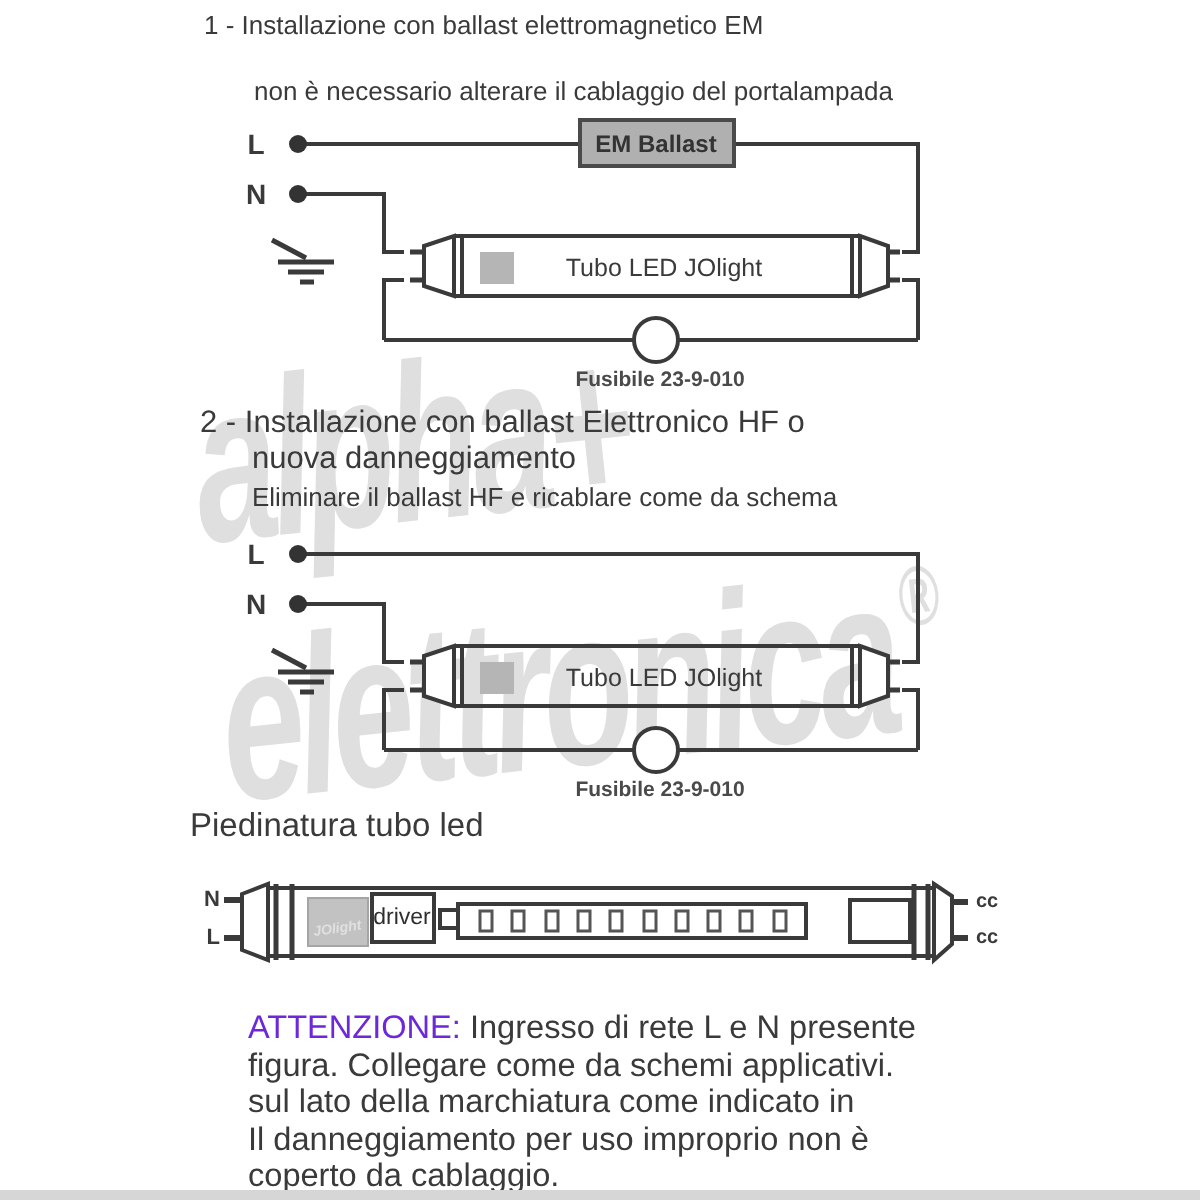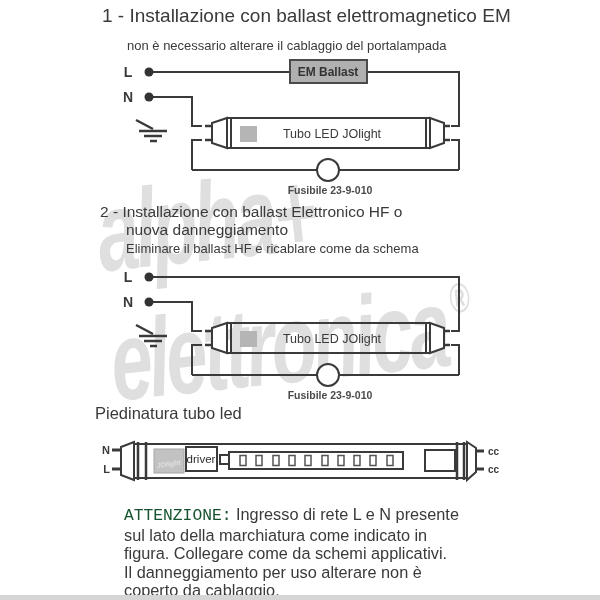--- a/index.html
+++ b/index.html
@@ -15,29 +15,29 @@
     color:#dfdfdf;font-weight:bold;font-style:italic;pointer-events:none;
     user-select:none;
   }
   .wm-inner{
     font-size:112px;line-height:102px;letter-spacing:-5px;white-space:nowrap;
     transform:scaleX(0.66);transform-origin:left top;
   }
   .wm-reg{font-size:42px;vertical-align:52px;letter-spacing:0;margin-left:8px;}
   
   .abs{position:absolute;z-index:1;white-space:nowrap;}
-  .s1-title {left:102px;top:5px;  font-size:19px;}
+  .s1-title {left:102px;top:5px;  font-size:13px;}
   .s1-sub1  {left:127px;top:23px; font-size:13px;}
   .s1-sub2  {left:127px;top:38px; font-size:13px;}
   .s2-title1{left:100px;top:203px;font-size:15.5px;}
   .s2-title2{left:126px;top:221px;font-size:15.5px;}
   .s2-sub   {left:126px;top:241px;font-size:13px;}
   .s3-title {left:95px; top:404px;font-size:16.5px;}
   .warning  {left:124px;top:505px;font-size:16.3px;line-height:18.6px;}
-  .red{color:#14532d;font-family:Liberation Mono, monospace;}
+  .red{color:#6d28d9;}
   svg.layer{position:absolute;left:0;top:0;z-index:1;}
   .bottom-strip{position:absolute;left:0;bottom:0;width:600px;height:5px;background:#d6d6d6;z-index:2;}
   svg text{font-family:"Liberation Sans","DejaVu Sans",sans-serif;}
 </style>
 </head>
 <body>
 
 <div class="page">
 
   <div class="watermark">
@@ -155,20 +155,20 @@
     <text x="110" y="450" text-anchor="end" dominant-baseline="central" font-size="11" font-weight="bold" fill="#3a3a3a">N</text>
     <text x="110" y="469" text-anchor="end" dominant-baseline="central" font-size="11" font-weight="bold" fill="#3a3a3a">L</text>
     <text transform="translate(157,468) rotate(-8)" font-size="7" font-style="italic" font-weight="bold" fill="#e0e0e0">JOlight</text>
     <text x="201" y="459" text-anchor="middle" dominant-baseline="central" font-size="11.5" fill="#2e2e2e">driver</text>
     <text x="488" y="451" text-anchor="start" dominant-baseline="central" font-size="10" font-weight="bold" fill="#3a3a3a">cc</text>
     <text x="488" y="469" text-anchor="start" dominant-baseline="central" font-size="10" font-weight="bold" fill="#3a3a3a">cc</text>
   </svg>
 
   <div class="abs warning">
     <div><span class="red">ATTENZIONE:</span><span> Ingresso di rete L e N presente</span></div>
+    <div>figura. Collegare come da schemi applicativi.</div>
     <div>sul lato della marchiatura come indicato in</div>
-    <div>figura. Collegare come da schemi applicativi.</div>
-    <div>Il danneggiamento per uso alterare non è</div>
+    <div>Il danneggiamento per uso improprio non è</div>
     <div>coperto da cablaggio.</div>
   </div>
 
   <div class="bottom-strip"></div>
 </div>
 
 </body></html>

